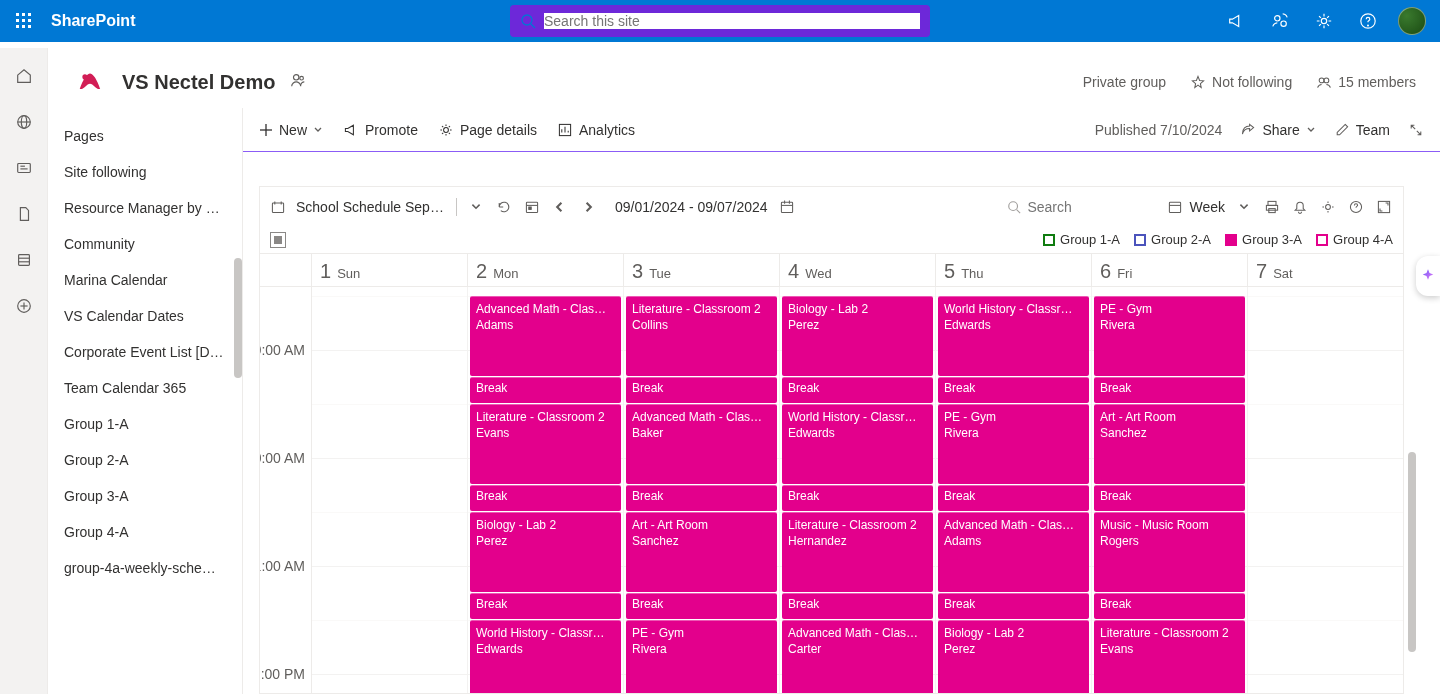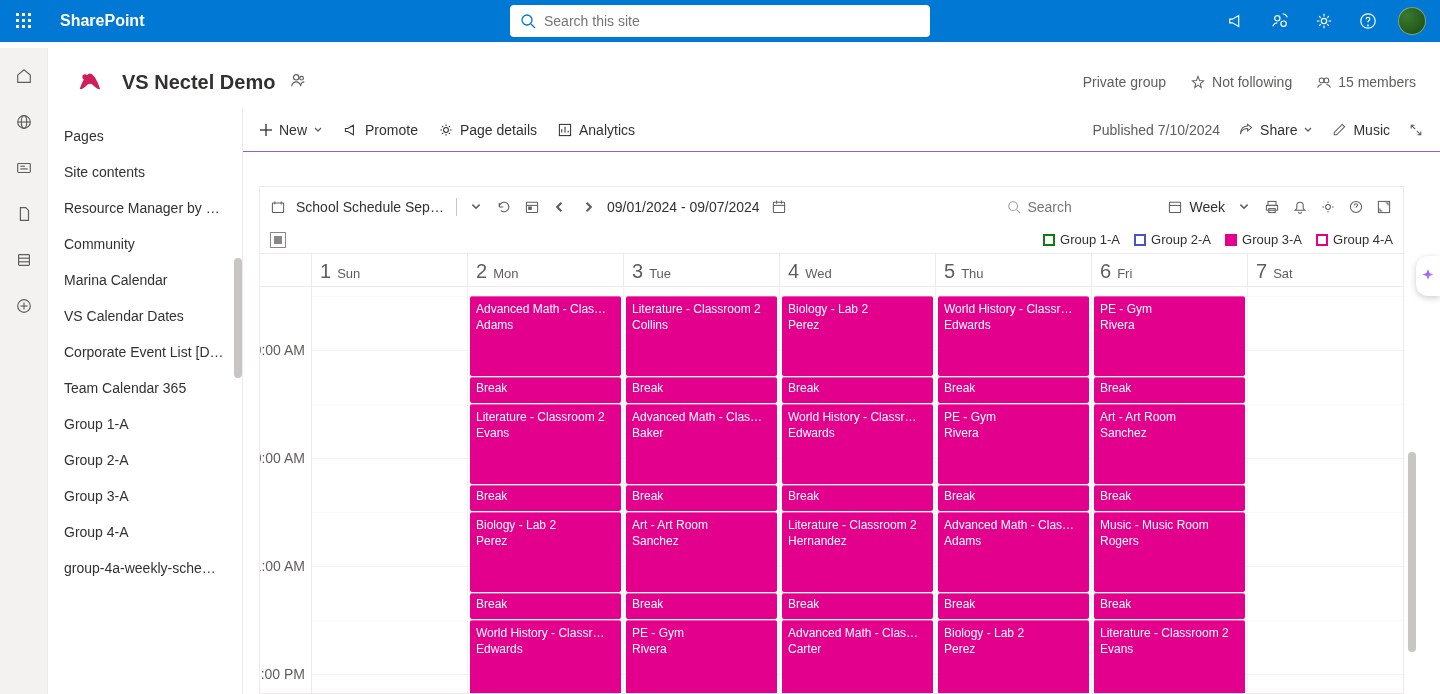--- a/index.html
+++ b/index.html
@@ -1,23 +1,23 @@
 <!DOCTYPE html>
 <html><head>
 <meta charset="utf-8">
 <style>
 * { box-sizing: border-box; margin: 0; padding: 0; font-family: "Segoe UI", -apple-system, sans-serif; }
 body { width: 1440px; height: 694px; overflow: hidden; background: #fff; color: #323130; }
 
 
-.suite-header { height: 42px; background: #0078d4; display: flex; align-items: center; padding: 0 8px; gap: 20px; color: #fff; position: relative; }
+.suite-header { height: 42px; background: #0078d4; display: flex; align-items: center; padding: 0 8px; gap: 11px; color: #fff; position: relative; }
 .waffle { width: 32px; height: 32px; display: flex; align-items:center; justify-content:center; cursor:pointer; }
 .waffle svg { fill:#fff; }
 .app-name { font-size: 16px; font-weight: 600; }
-.search-box { position:absolute; left: 50%; transform: translateX(-50%); width: 420px; height: 32px; background:#ffffff; border-radius:4px; display:flex; align-items:center; padding:0 10px; gap:8px; }
+.search-box { position:absolute; left: 50%; transform: translateX(-50%); width: 420px; height: 32px; background:#6d28d9; border-radius:4px; display:flex; align-items:center; padding:0 10px; gap:8px; }
 .search-box input { border:none; outline:none; flex:1; font-size:14px; color:#605e5c; }
 .suite-right { margin-left:auto; display:flex; align-items:center; gap:4px; }
 .suite-btn { width:40px; height:48px; display:flex; align-items:center; justify-content:center; cursor:pointer; }
 .avatar { width:28px; height:28px; border-radius:50%; background: radial-gradient(circle at 30% 30%, #3a7a2e, #1a4a12); border:1px solid rgba(255,255,255,.4); }
 
 
 .app-rail { position:absolute; left:0; top:48px; bottom:0; width:48px; background:#f3f2f1; border-right:1px solid #edebe9; display:flex; flex-direction:column; align-items:center; padding-top:12px; gap:14px; }
 .rail-btn { width:32px; height:32px; display:flex; align-items:center; justify-content:center; color:#605e5c; cursor:pointer; border-radius:4px; }
 
 
@@ -221,21 +221,21 @@
         <span>15 members</span>
       </div>
     </div>
   </div>
 
   <div class="content-row">
 
     <div class="left-nav">
       <div id="nav-list">
           <div class="nav-item">Pages</div>
-          <div class="nav-item">Site contents</div>
+          <div class="nav-item">Site following</div>
           <div class="nav-item">Resource Manager by …</div>
           <div class="nav-item">Community</div>
           <div class="nav-item">Marina Calendar</div>
           <div class="nav-item">VS Calendar Dates</div>
           <div class="nav-item">Corporate Event List [D…</div>
           <div class="nav-item">Team Calendar 365</div>
           <div class="nav-item">Group 1-A</div>
           <div class="nav-item">Group 2-A</div>
           <div class="nav-item">Group 3-A</div>
           <div class="nav-item">Group 4-A</div>
@@ -286,21 +286,21 @@
               </svg>
             <span>Share</span>
             <svg width="10" height="10" viewBox="0 0 10 10" fill="none" stroke="#605e5c" stroke-width="1.3">
                 <path d="M2 3l3 3 3-3"></path>
               </svg>
           </div>
           <div class="cmd">
             <svg width="16" height="16" viewBox="0 0 20 20" fill="none" stroke="#605e5c" stroke-width="1.3">
                 <path d="M14 3l3 3L7 16H4v-3z"></path>
               </svg>
-            <span>Music</span>
+            <span>Team</span>
           </div>
           <div class="cmd">
             <svg width="16" height="16" viewBox="0 0 20 20" fill="none" stroke="#605e5c" stroke-width="1.3">
                 <path d="M4 8V4h4M16 12v4h-4M4 4l5 5M16 16l-5-5"></path>
               </svg>
           </div>
         </div>
       </div>
 
       <div class="webpart-wrap">
@@ -332,21 +332,21 @@
           <div class="tb-icon">
               <svg width="14" height="14" viewBox="0 0 10 10" fill="none" stroke="#605e5c" stroke-width="1.5">
                 <path d="M6 2L3 5l3 3"></path>
               </svg>
             </div>
           <div class="tb-icon">
               <svg width="14" height="14" viewBox="0 0 10 10" fill="none" stroke="#605e5c" stroke-width="1.5">
                 <path d="M4 2l3 3-3 3"></path>
               </svg>
             </div>
-          <span style="">09/01/2024 - 09/07/2024</span>
+          <span style="margin-left:8px">09/01/2024 - 09/07/2024</span>
           <div class="tb-icon">
               <svg width="16" height="16" viewBox="0 0 20 20" fill="none" stroke="#605e5c" stroke-width="1.3">
                 <rect x="3" y="4" width="14" height="13" rx="1"></rect>
                 <line x1="3" y1="8" x2="17" y2="8"></line>
                 <line x1="7" y1="2" x2="7" y2="6"></line>
                 <line x1="13" y1="2" x2="13" y2="6"></line>
               </svg>
             </div>
           <div class="spacer"></div>
           <div class="tb-search">

